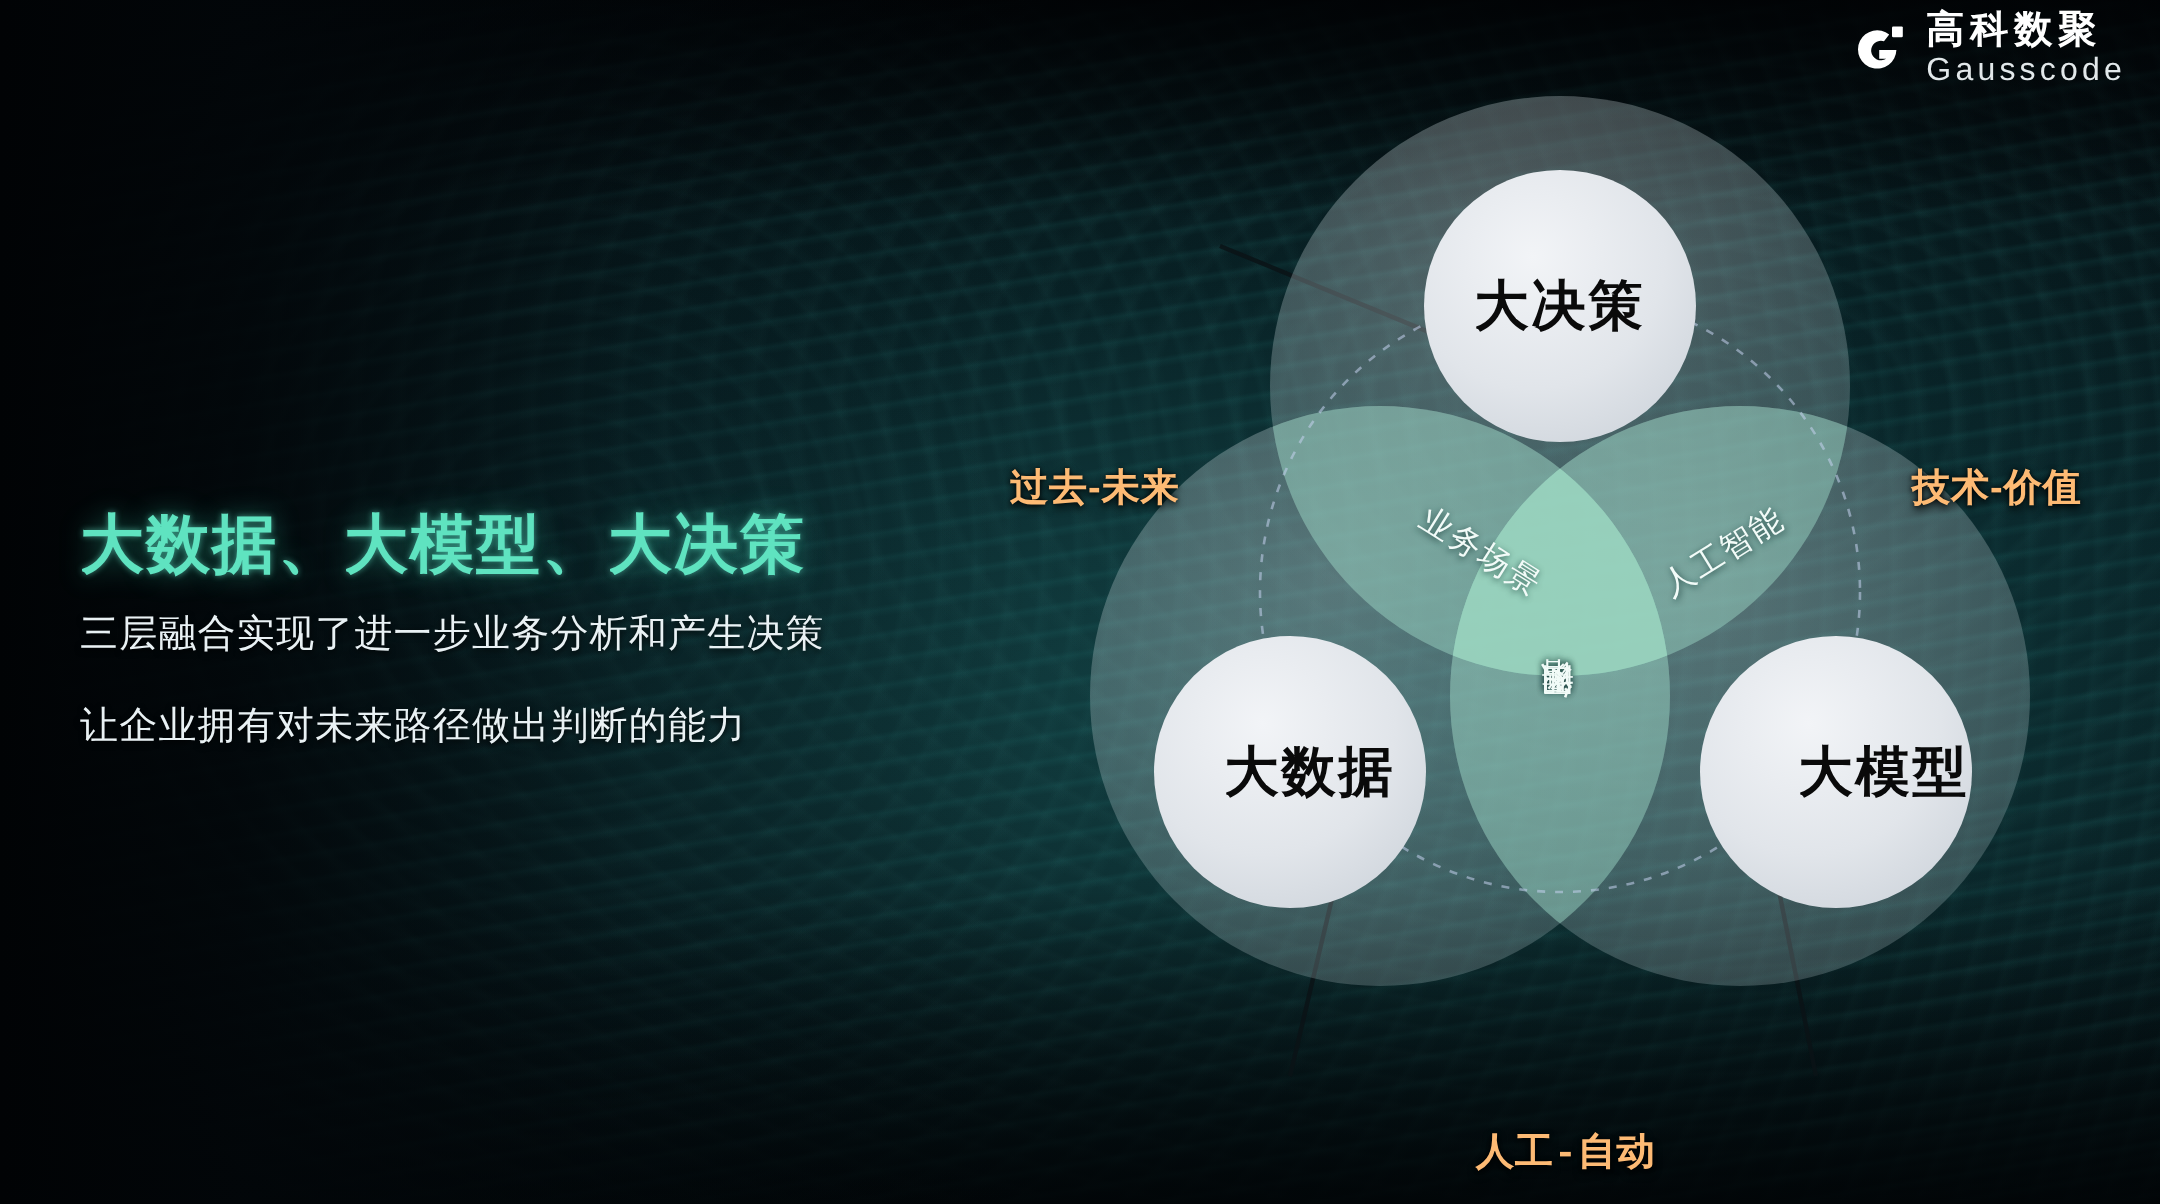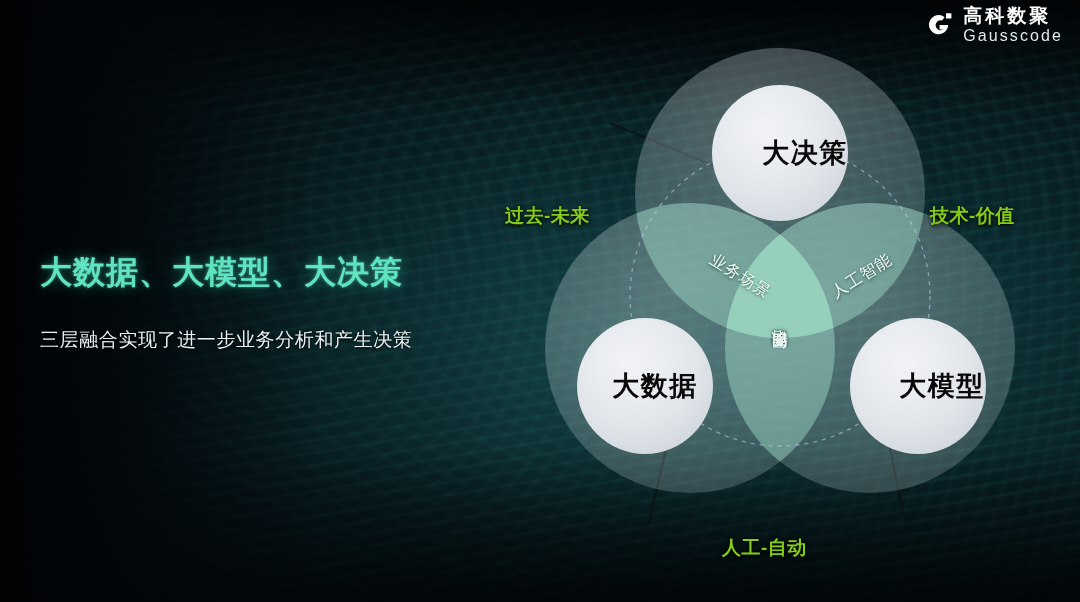--- a/index.html
+++ b/index.html
@@ -63,38 +63,38 @@
     font-size:32px; font-weight:bold; letter-spacing:1px;
     color:#5fe3c0;
     text-shadow:0 0 14px rgba(60,220,185,.45), 0 0 3px rgba(120,255,225,.5);
     line-height:1.25;
   }
   .sub {
     font-size:19px; color:#e9f1f4; line-height:1.1;
     text-shadow:0 1px 3px rgba(0,0,0,.95);
     letter-spacing:.6px;
   }
-  #sub1 { margin-top:38px; }
+  #sub1 { margin-top:16px; }
   #sub2 { margin-top:25px; }
 
   
   #logo { position:absolute; right:17px; top:6px; display:flex; align-items:center; gap:9px; }
   #logo-mark { width:30px; height:30px; position:relative; flex:none; }
   #logo-text { display:flex; flex-direction:column; line-height:1; }
   #logo-cn { font-size:19px; font-weight:bold; color:#fff; letter-spacing:3px; }
   #logo-en { font-size:16px; color:#e2e8ea; letter-spacing:2.1px; margin-top:3px; }
 
   
   #venn { position:absolute; left:490px; top:18px; width:580px; height:560px; }
   #venn svg { position:absolute; left:0; top:0; }
 
   .ring-label {
-    position:absolute; font-size:19px; font-weight:bold; color:#84cc16;
+    position:absolute; font-size:19px; font-weight:bold; color:#fdba74;
     text-shadow:0 2px 4px rgba(0,0,0,.9), 0 0 2px rgba(0,0,0,.85);
-    white-space:nowrap; letter-spacing:.5px;
+    white-space:nowrap; letter-spacing:.5px;margin-top:28px;
   }
   .core-label {
     position:absolute; font-size:27px; font-weight:bold; color:#0a0a0a;
     white-space:nowrap; letter-spacing:1.5px;
   }
   .lens-label {
     position:absolute; font-size:16px; color:#f2fbf8; white-space:nowrap;
     text-shadow:0 1px 3px rgba(15,50,48,.8);
     letter-spacing:1px;
   }
@@ -119,20 +119,21 @@
     </div>
     <div id="logo-text">
       <span id="logo-cn">高科数聚</span>
       <span id="logo-en">Gausscode</span>
     </div>
   </div>
 
   <div id="copy">
     <div id="title">大数据、大模型、大决策</div>
     <div class="sub" id="sub1">三层融合实现了进一步业务分析和产生决策</div>
+    <div class="sub" id="sub2">让企业拥有对未来路径做出判断的能力</div>
   </div>
 
   <div id="venn">
 
     <svg width="580" height="560" viewBox="0 0 580 560">
       <defs>
         <clipPath id="cTop">
             <circle cx="290" cy="175" r="145"></circle>
           </clipPath>
         <clipPath id="cBL">
@@ -184,26 +185,26 @@
 
       <circle cx="290" cy="278" r="150" fill="none" stroke="rgba(196,210,238,0.55)" stroke-width="1.3" stroke-dasharray="4 5"></circle>
 
       <g>
         <circle cx="290" cy="135" r="68" fill="url(#coreGrad)"></circle>
         <circle cx="155" cy="368" r="68" fill="url(#coreGrad)"></circle>
         <circle cx="428" cy="368" r="68" fill="url(#coreGrad)"></circle>
       </g>
     </svg>
 
-    <div class="core-label" style="left:290px; top:135px; transform:translate(-50%,-50%);margin-left:25px;">大决策</div>
+    <div class="core-label" style="left:290px; top:135px; transform:translate(-50%,-50%);">大决策</div>
     <div class="core-label" style="left:165px; top:368px; transform:translate(-50%,-50%);">大数据</div>
     <div class="core-label" style="left:452px; top:368px; transform:translate(-50%,-50%);">大模型</div>
 
     <div class="lens-label" style="left:216px; top:248px; transform:rotate(32deg);">业务场景</div>
     <div class="lens-label" style="left:338px; top:248px; transform:rotate(-32deg);">人工智能</div>
     <div class="lens-label" style="left:290px; top:340px; transform:translate(-50%,0) rotate(180deg); writing-mode:vertical-rl;">知识图谱</div>
 
     <div class="ring-label" style="left:15px; top:185px;">过去-未来</div>
-    <div class="ring-label" style="left:440px; top:185px;">技术-价值</div>
-    <div class="ring-label" style="left:232px; top:517px;">人工-自动</div>
+    <div class="ring-label" style="left:466px; top:185px;">技术-价值</div>
+    <div class="ring-label" style="left:248px; top:517px;font-family:Liberation Mono, monospace;">人工-自动</div>
 
   </div>
 </div>
 
 </body></html>

